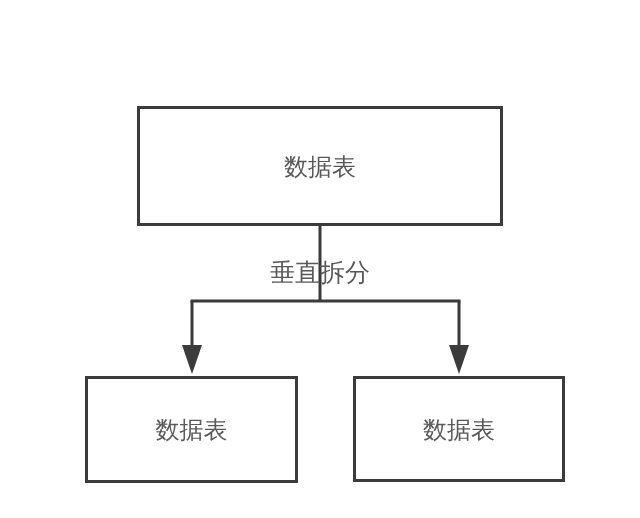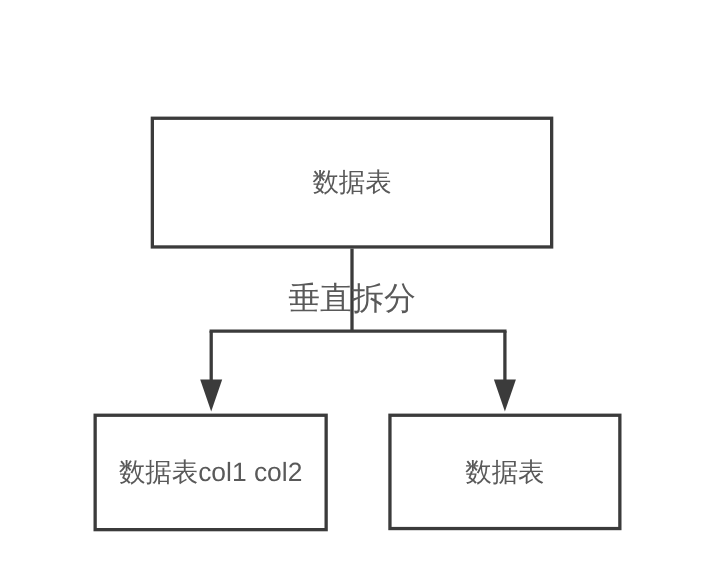--- a/index.html
+++ b/index.html
@@ -30,20 +30,21 @@
   .arrow {
     fill: var(--line-color, #3b3b3b);
     stroke: none;
   }
   .node {
     position: absolute;
     box-sizing: border-box;
     border: 3px solid var(--line-color, #3b3b3b);
     background: var(--node-fill, #ffffff);
     display: flex;
+    flex-direction: column;
     align-items: center;
     justify-content: center;
     text-align: center;
     color: var(--text-color, #595959);
     font-size: 24px;
     line-height: 33px;
   }
   .node-top {
     left: 137px;
     top: 106px;
@@ -60,21 +61,21 @@
     left: 353px;
     top: 376px;
     width: 212px;
     height: 106px;
   }
   .edge-label {
     position: absolute;
     left: 320px;
     top: 258px;
     transform: translateX(-50%);
-    font-size: 29px;
+    font-size: 25px;
     line-height: 28px;
     color: var(--text-color, #595959);
     white-space: nowrap;
     background: transparent;
   }
 </style>
 </head>
 <body>
 
 <div class="canvas">
@@ -89,20 +90,19 @@
   </svg>
 
   <div class="node node-top">
     <div class="node-line">数据表</div>
   </div>
 
   <div class="edge-label">垂直拆分</div>
 
   <div class="node node-left">
     <div class="node-line">数据表</div>
-    <div class="node-line">col1 col2</div>
   </div>
 
   <div class="node node-right">
     <div class="node-line">数据表</div>
   </div>
 
 </div>
 
 </body></html>

